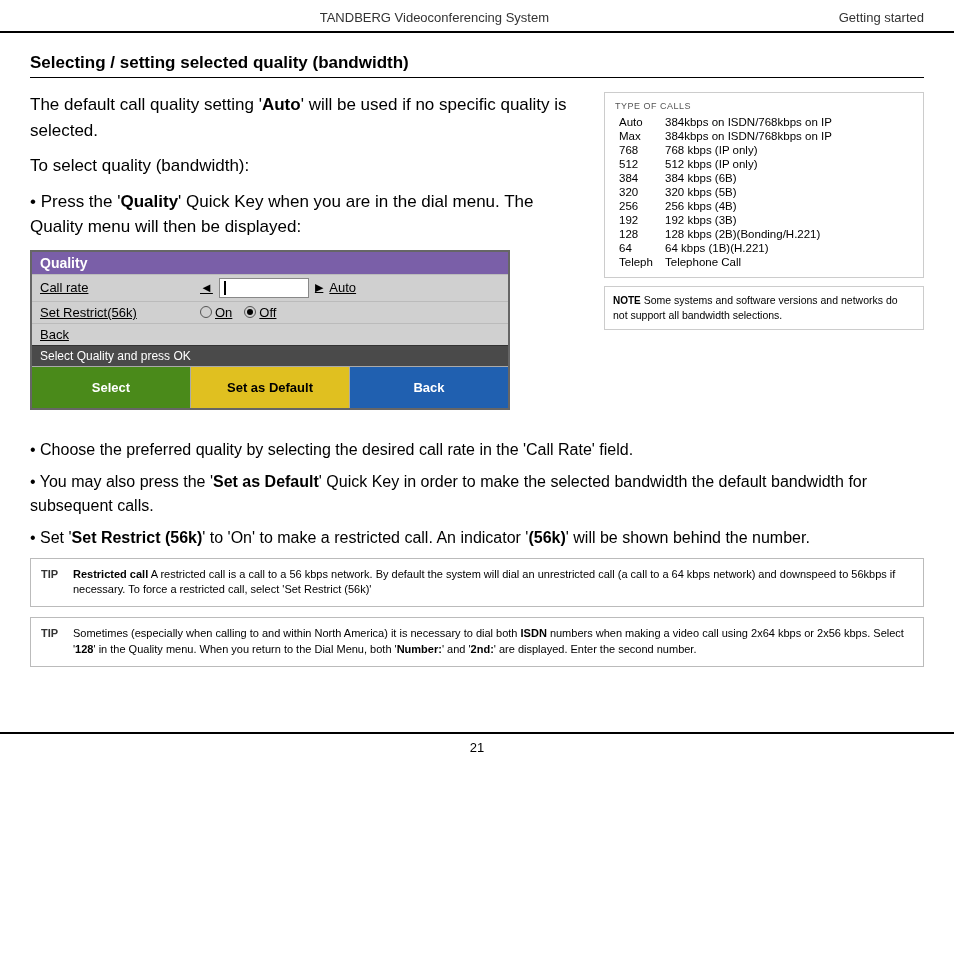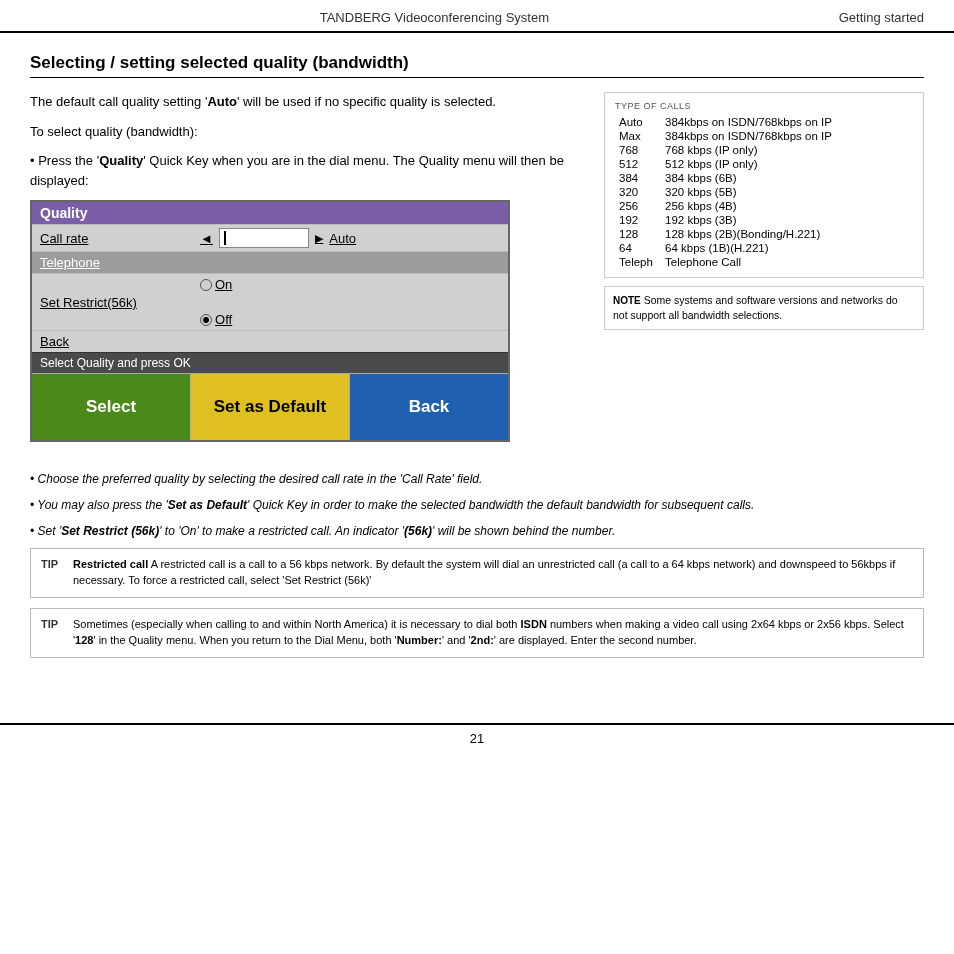--- a/index.html
+++ b/index.html
@@ -60,21 +60,21 @@
       gap: 20px;
       margin-bottom: 14px;
     }
 
     .intro-left {
       flex: 1;
     }
 
     .intro-left p {
       margin-bottom: 10px;
-      font-size: 13px;
+      font-size: 17px;
       line-height: 1.5;
     }
 
     
     .sidebar-right {
       width: 320px;
       flex-shrink: 0;
     }
 
     .type-of-calls-box {
@@ -188,22 +188,21 @@
       margin-right: 2px;
     }
 
     .arrow-right {
       font-size: 11px;
     }
 
     .radio-group {
       display: flex;
       align-items: center;
-      gap: 20px;
-      flex-direction: column;
+      gap: 12px;
     }
 
     .radio-item {
       display: flex;
       align-items: center;
       gap: 3px;
       font-size: 13px;
     }
 
     .radio-circle {
@@ -234,23 +233,23 @@
     }
 
     .quality-buttons {
       display: flex;
       border-top: 1px solid #aaa;
     }
 
     .quality-btn {
       flex: 1;
       text-align: center;
-      padding: 23px 0;
-      font-weight: bold;
-      font-size: 17px;
+      padding: 13px 0;
+      font-weight: bold;
+      font-size: 13px;
       border-right: 1px solid #aaa;
     }
 
     .quality-btn:last-child {
       border-right: none;
     }
 
     .quality-btn.green {
       background: #4a8a1a;
       color: #fff;
@@ -261,24 +260,23 @@
       color: #000;
     }
 
     .quality-btn.blue {
       background: #2060b0;
       color: #fff;
     }
 
     
     .body-text {
-      font-size: 12px;
+      font-size: 16px;
       line-height: 1.5;
       margin-bottom: 8px;
-      font-style: italic;
     }
 
     
     .tip-box {
       border: 1px solid #bbb;
       display: flex;
       gap: 8px;
       padding: 8px 10px;
       margin-bottom: 10px;
       font-size: 11px;
@@ -358,23 +356,20 @@
               <div class="quality-row-control">
                 <span>◄</span>
                 <span class="slider-area">
                   <span class="slider-cursor"></span>
                 </span>
                 <span class="arrow-right">▶</span>
                 <span>Auto</span>
               </div>
             </div>
 
-            <div class="quality-row highlighted">
-              <div class="quality-row-label">Telephone</div>
-            </div>
 
             <div class="quality-row">
               <div class="quality-row-label">Set Restrict(56k)</div>
               <div class="radio-group">
                 <div class="radio-item">
                   <div class="radio-circle"></div>
                   <span>On</span>
                 </div>
                 <div class="radio-item">
                   <div class="radio-circle filled"></div>

